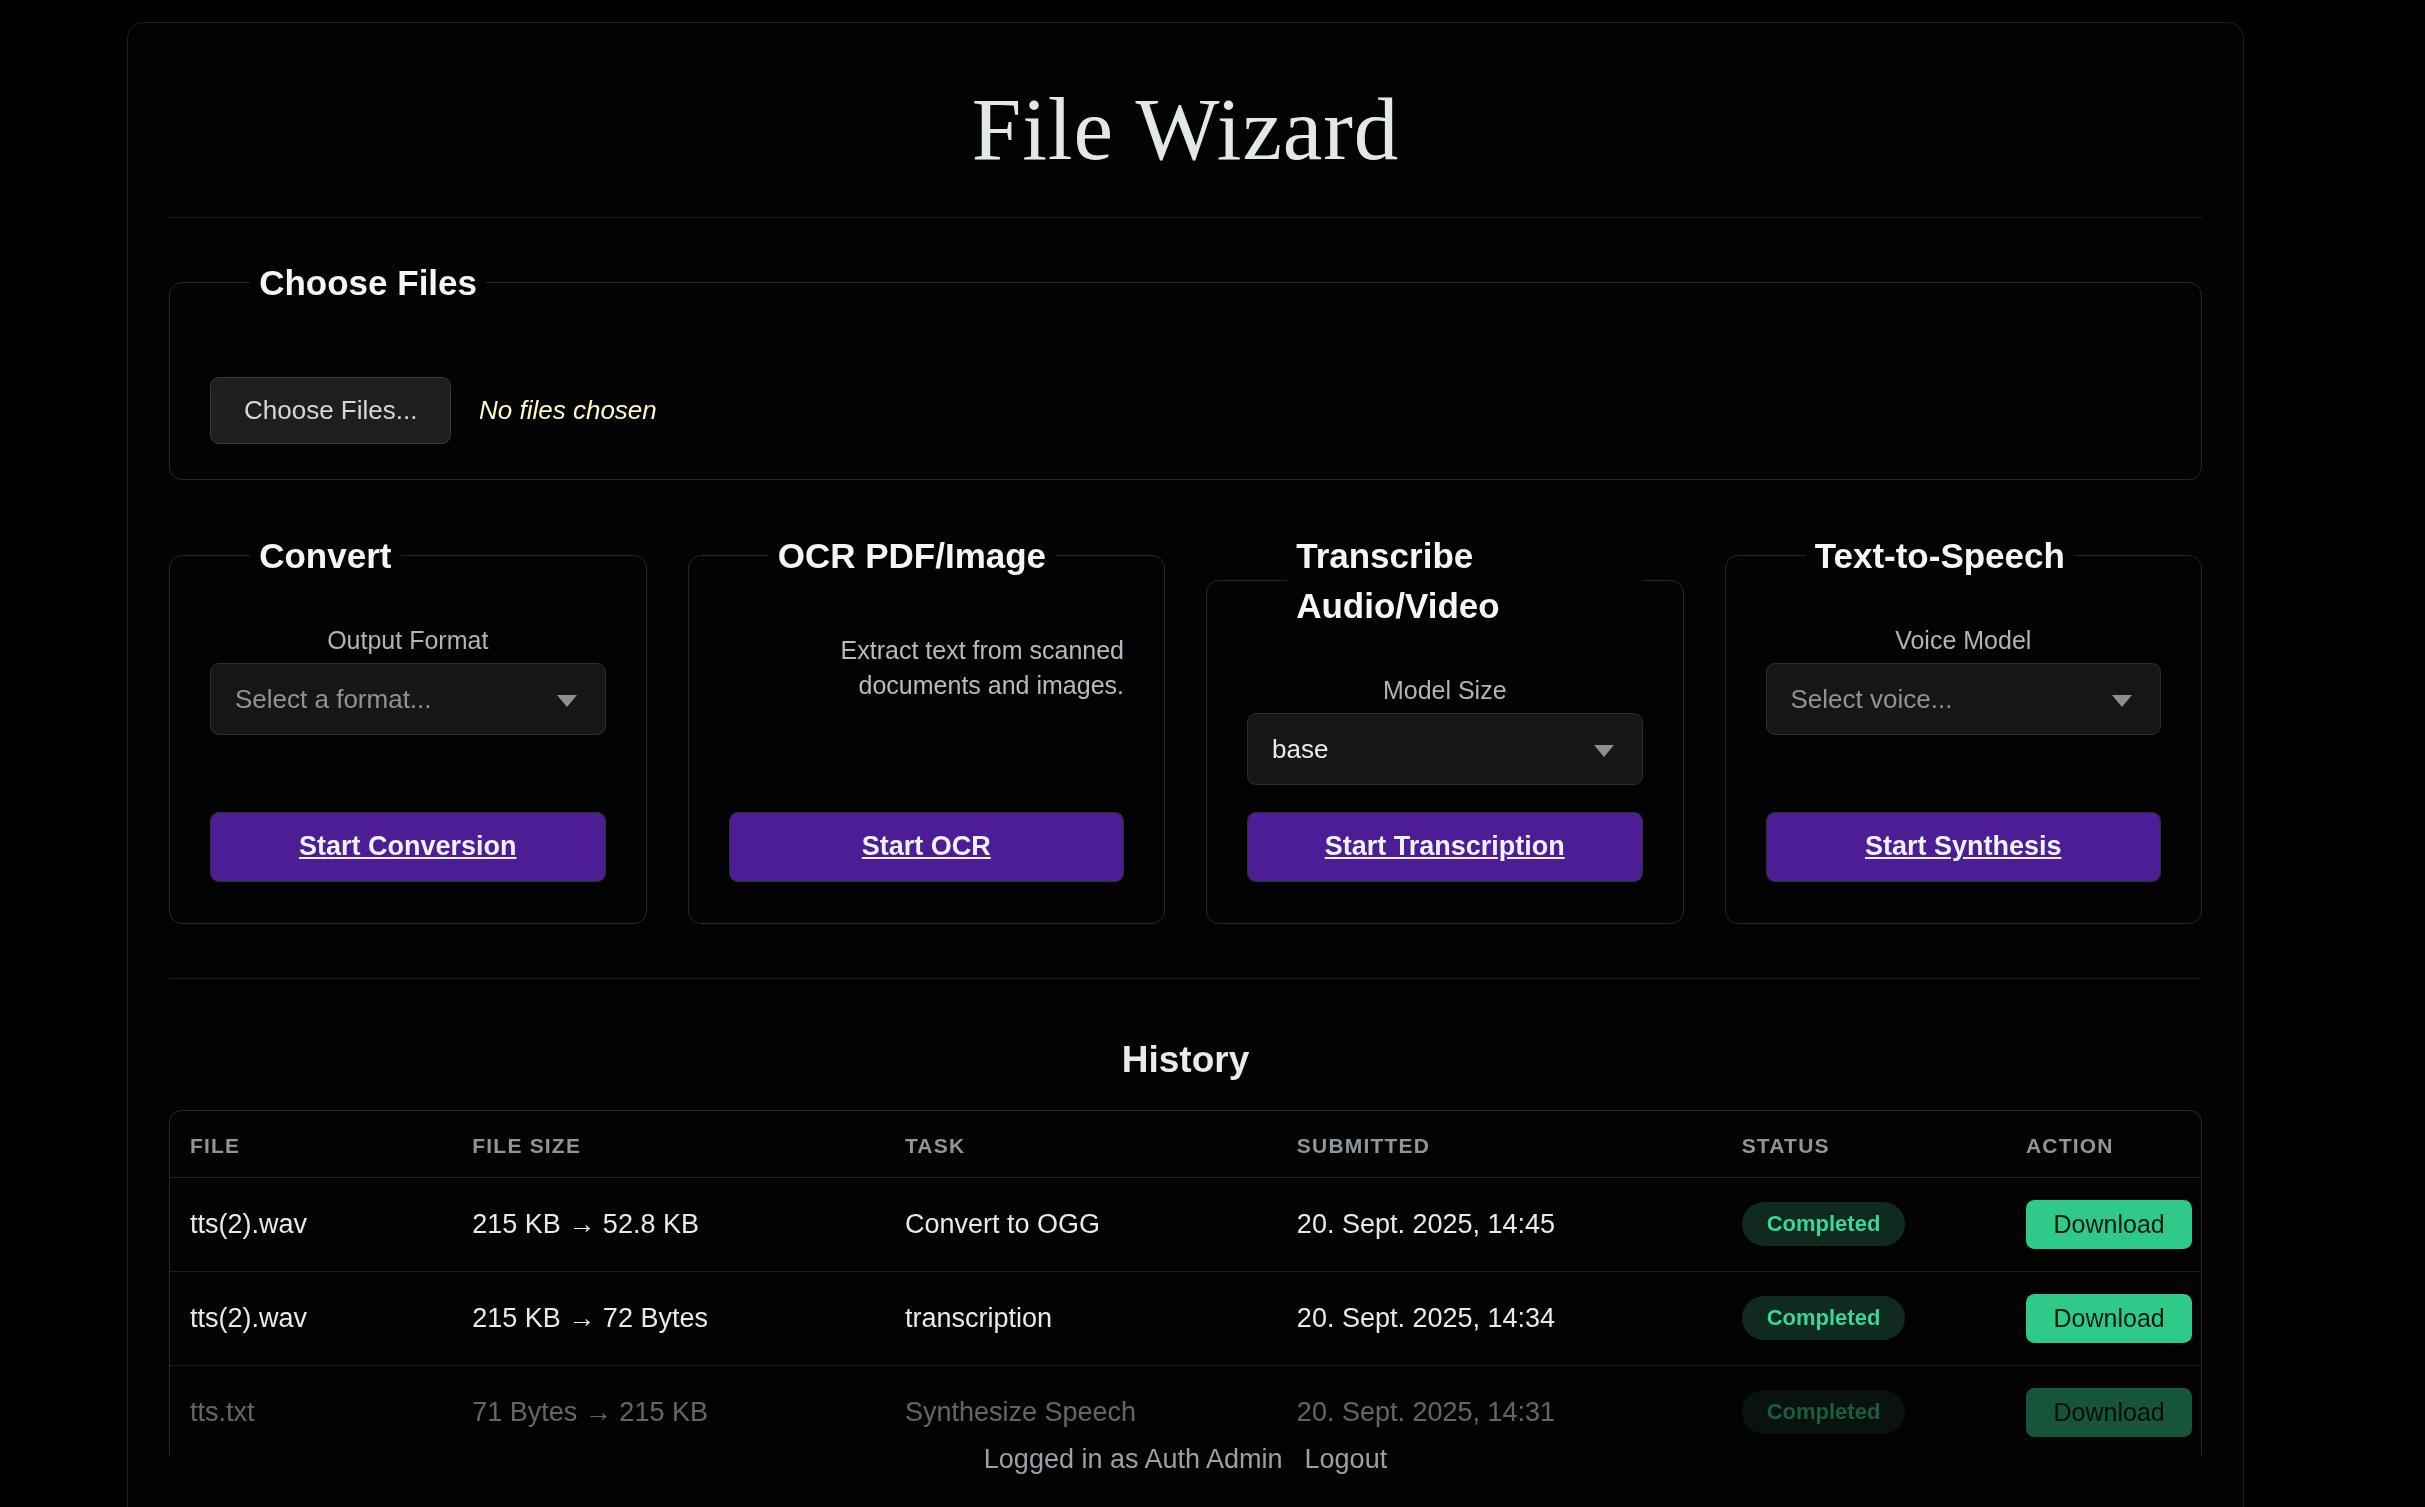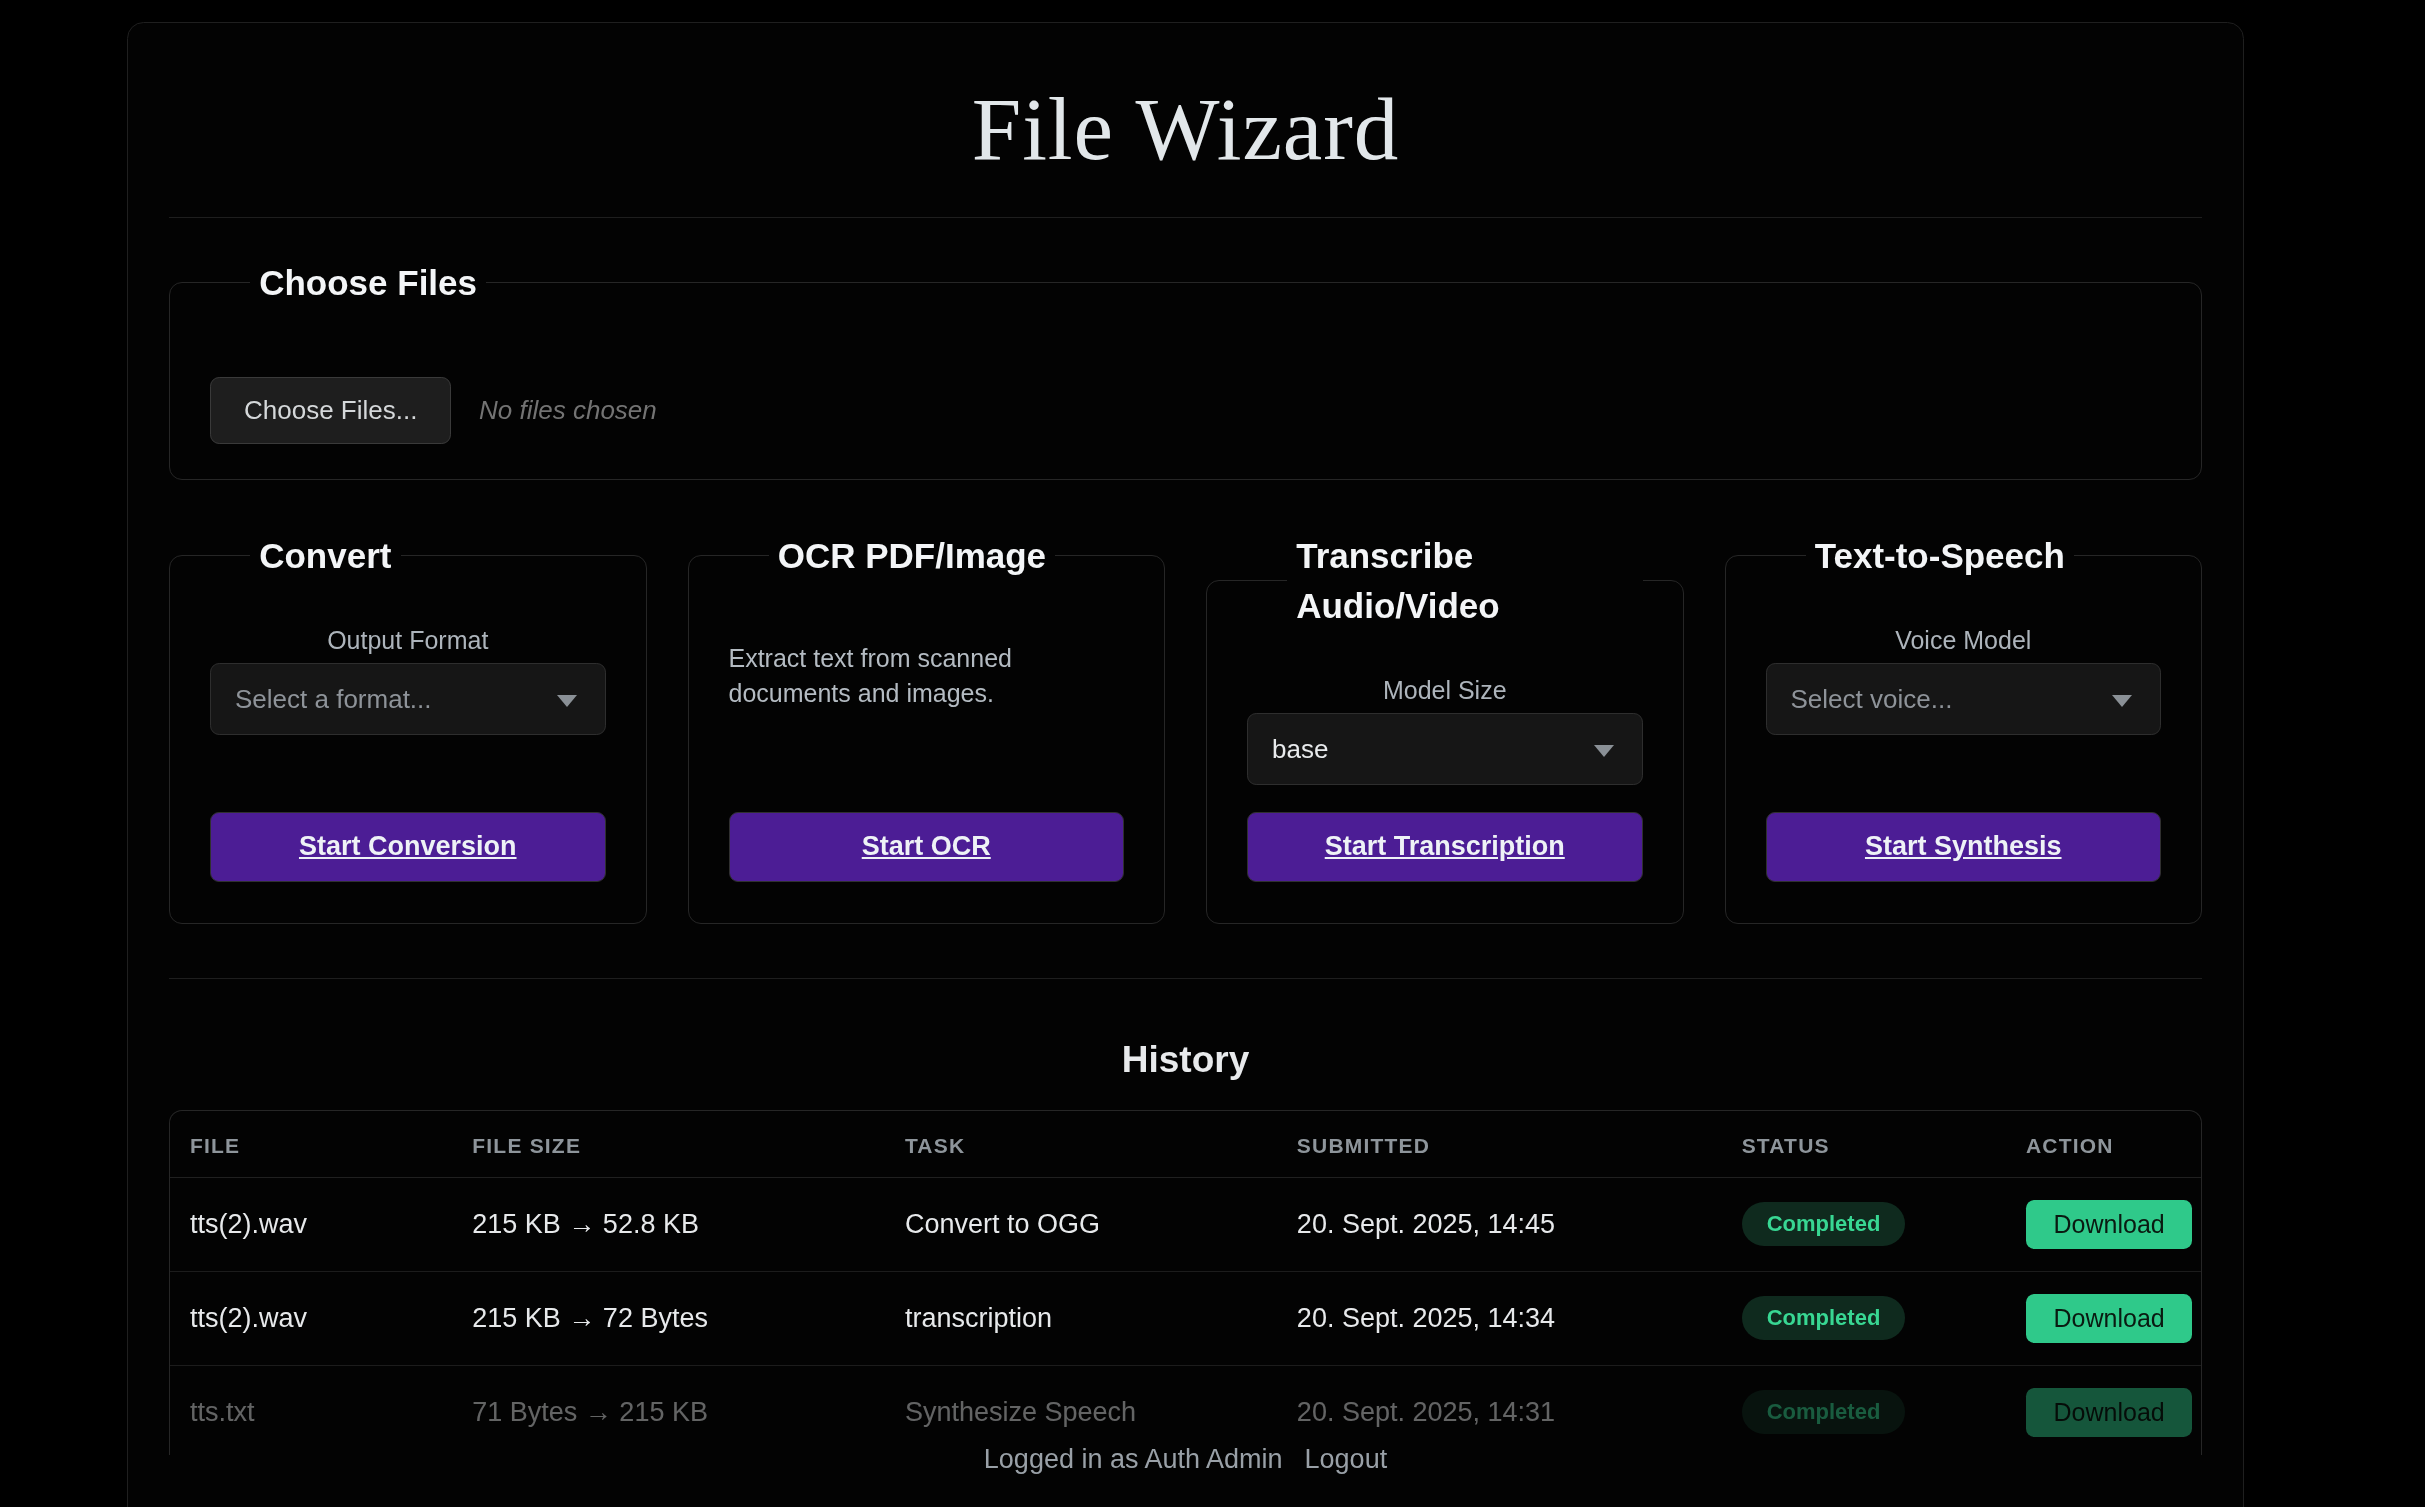--- a/index.html
+++ b/index.html
@@ -31,21 +31,21 @@
   }
   .choose-fieldset{
     margin-top:40px;height:222px;padding:69px 40px 37px;
   }
   .choose-row{display:flex;align-items:center;}
   .choose-btn{
     height:67px;padding:0 33px;border-radius:9.2px;cursor:pointer;
     background:#1e1e1e;border:0.9px solid #3a3a3a;color:#d5d8da;
     font-family:"Liberation Sans", sans-serif;font-size:26px;
   }
-  .no-files{margin-left:27.6px;font-style:italic;font-size:26px;color:#737373;}
+  .no-files{margin-left:27.6px;font-style:italic;font-size:26px;color:#fef9c3;}
   
   .cards{
     margin-top:51px;display:grid;grid-template-columns:repeat(4,1fr);
     gap:41px;height:393px;
   }
   .card{height:393px;padding:44px 40px 41px;}
   .card-legend-narrow{max-width:342px;}
   .card-body{display:flex;flex-direction:column;height:100%;}
   .field-label{font-size:25px;line-height:31px;color:#adb4bb;text-align:center;}
   .select{
@@ -53,21 +53,21 @@
     background:#161616;border:0.9px solid #2e2e2e;border-radius:9.2px;
     display:flex;align-items:center;padding:0 24px;cursor:pointer;
   }
   .select .sel-value{font-size:26px;color:#8e9399;}
   .select.filled .sel-value{color:#e9ebed;}
   .chevron{
     position:absolute;right:27.6px;top:50%;margin-top:-4.6px;
     width:0;height:0;border-left:10px solid transparent;
     border-right:10px solid transparent;border-top:12px solid #8a9096;
   }
-  .card-desc{margin-top:16px;font-size:25px;line-height:35px;color:#b4bbc2;}
+  .card-desc{margin-top:8px;font-size:25px;line-height:35px;color:#b4bbc2;text-align:right;}
   .start-btn{
     margin-top:auto;height:70px;border-radius:9px;cursor:pointer;
     background:#4c1d95;border:0.9px solid #303030;color:#eef2f6;
     font-family:"Liberation Sans", sans-serif;font-size:27px;font-weight:700;text-decoration:underline;
   }
   
   .history-heading{
     margin:58px 0 0;text-align:center;
     font-size:37px;line-height:46px;font-weight:700;color:#e8eaec;
   }

